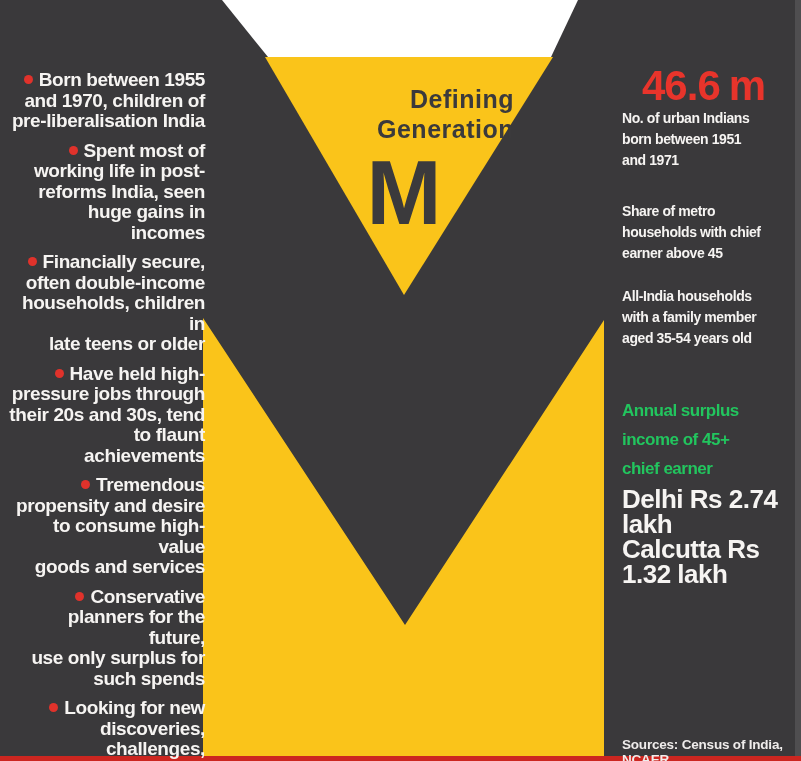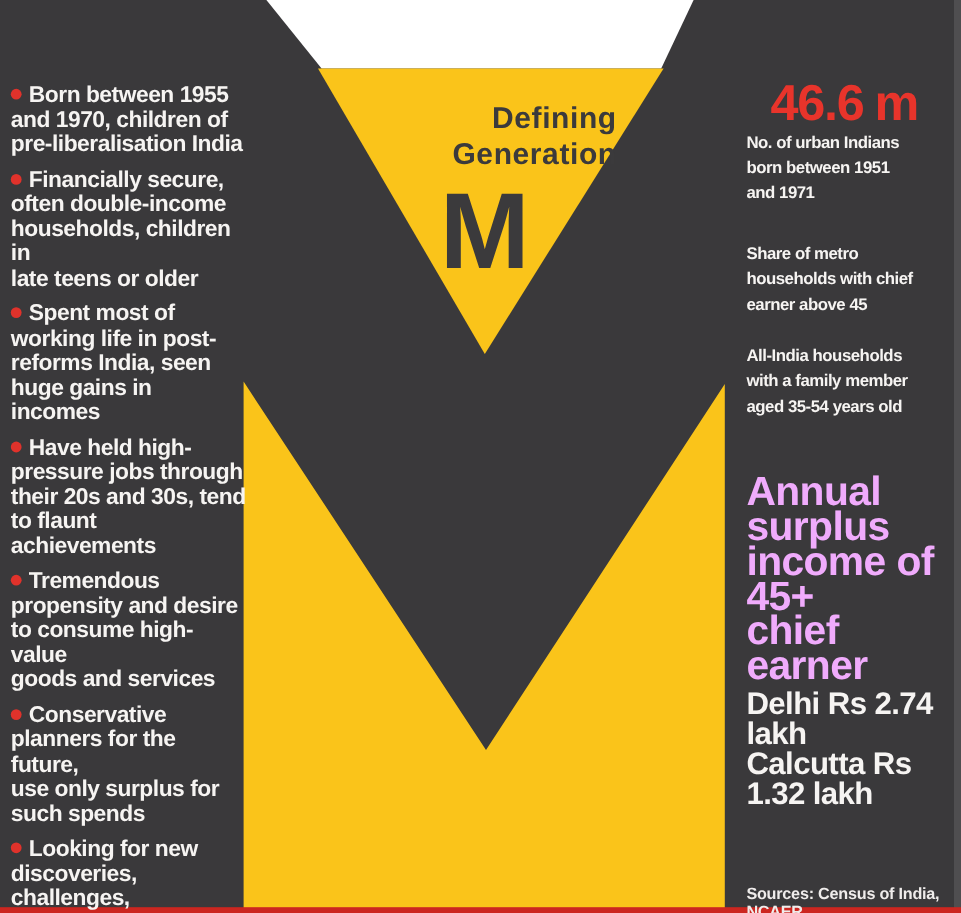--- a/index.html
+++ b/index.html
@@ -11,21 +11,21 @@
   }
   svg.shapes{position:absolute;left:0;top:0;}
 
   
   .left-panel{
     position:absolute;left:9px;top:70px;width:196px;
   }
   .bullet-item{
     margin:0 0 9px 0;
     font-size:19px;line-height:20.5px;font-weight:bold;
-    color:#f6f4f2;letter-spacing:-0.4px;
+    color:#f6f4f2;letter-spacing:-0.4px;text-align:right;
   }
   .bullet-dot{
     display:inline-block;width:9px;height:9px;border-radius:50%;
     background:#e0322b;margin-right:6px;vertical-align:2px;
   }
   .bullet-text{white-space:pre-line;}
 
   
   .center-title{
     position:absolute;left:294px;top:84px;width:220px;
@@ -48,21 +48,21 @@
   .unit-lg{margin-left:9px;}
   .unit-sm{font-size:20px;letter-spacing:0;margin-left:4px;}
   .stat-label{
     font-size:14px;line-height:21px;font-weight:bold;color:#f6f4f2;
     letter-spacing:-0.4px;white-space:pre-line;
   }
   .stat-2{margin-top:30px;}
   .stat-3{margin-top:22px;}
   .surplus-heading{
     margin-top:47px;
-    font-size:34px;line-height:29px;font-weight:bold;color:#f0abfc;
+    font-size:17px;line-height:29px;font-weight:bold;color:#22c55e;
     letter-spacing:-0.5px;white-space:pre-line;
   }
   .surplus-rows{margin-top:4px;}
   .surplus-row{
     font-size:26px;line-height:25px;font-weight:bold;color:#f6f4f2;
     letter-spacing:-0.5px;
   }
   .sources-line{
     position:absolute;left:622px;top:737px;width:178px;
     font-size:13.5px;font-weight:bold;color:#efeceb;letter-spacing:-0.2px;
@@ -87,28 +87,28 @@
   </svg>
 
   <div class="center-title">Defining
 Generation</div>
   <div class="center-m">M</div>
 
   <div class="left-panel">
     <p class="bullet-item"><span class="bullet-dot"></span><span class="bullet-text">Born between 1955
 and 1970, children of
 pre-liberalisation India</span></p>
+    <p class="bullet-item"><span class="bullet-dot"></span><span class="bullet-text">Spent most of
+working life in post-
+reforms India, seen
+huge gains in incomes</span></p>
     <p class="bullet-item"><span class="bullet-dot"></span><span class="bullet-text">Financially secure,
 often double-income
 households, children in
 late teens or older</span></p>
-    <p class="bullet-item"><span class="bullet-dot"></span><span class="bullet-text">Spent most of
-working life in post-
-reforms India, seen
-huge gains in incomes</span></p>
     <p class="bullet-item"><span class="bullet-dot"></span><span class="bullet-text">Have held high-
 pressure jobs through
 their 20s and 30s, tend
 to flaunt achievements</span></p>
     <p class="bullet-item"><span class="bullet-dot"></span><span class="bullet-text">Tremendous
 propensity and desire
 to consume high-value
 goods and services</span></p>
     <p class="bullet-item"><span class="bullet-dot"></span><span class="bullet-text">Conservative
 planners for the future,

